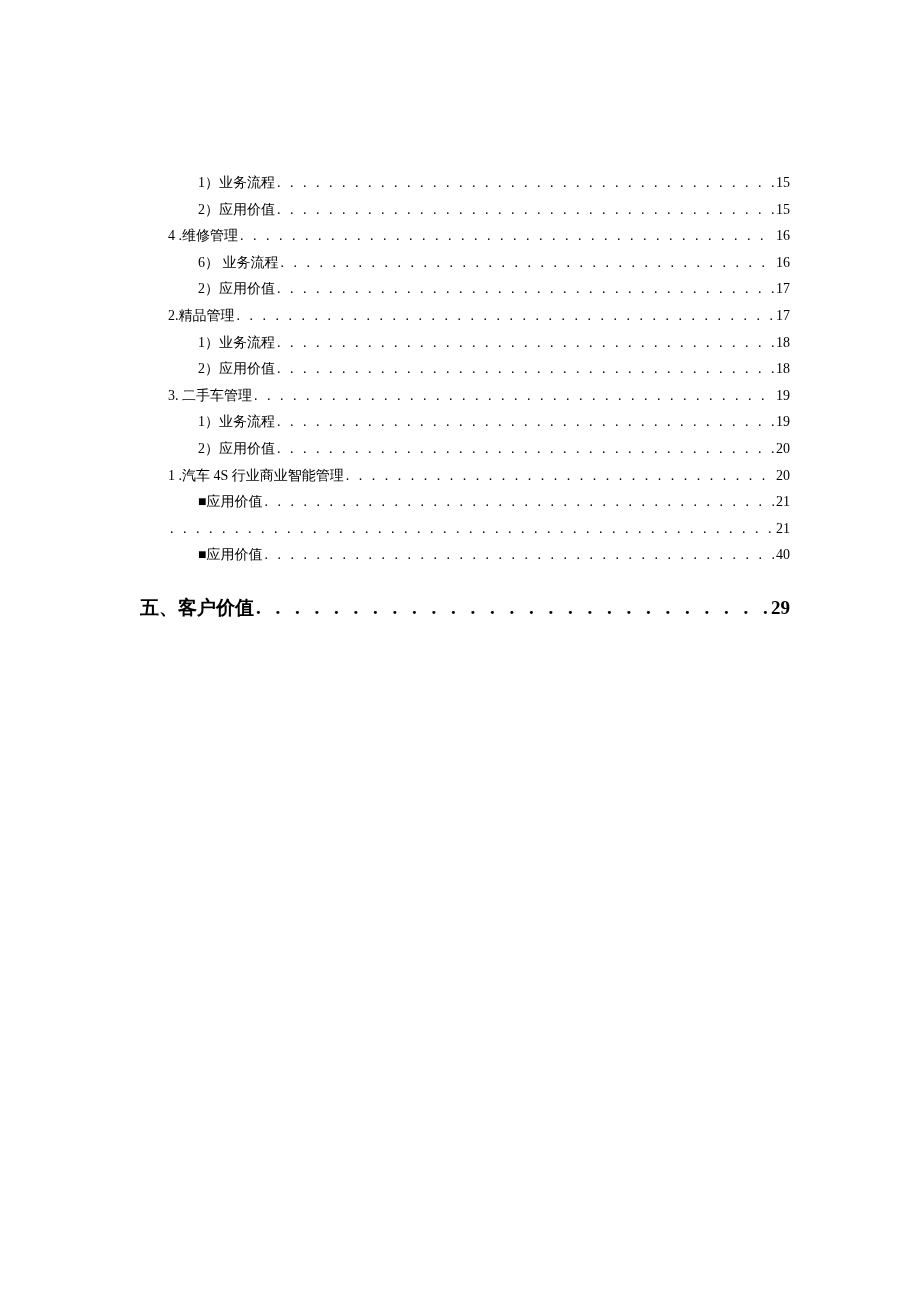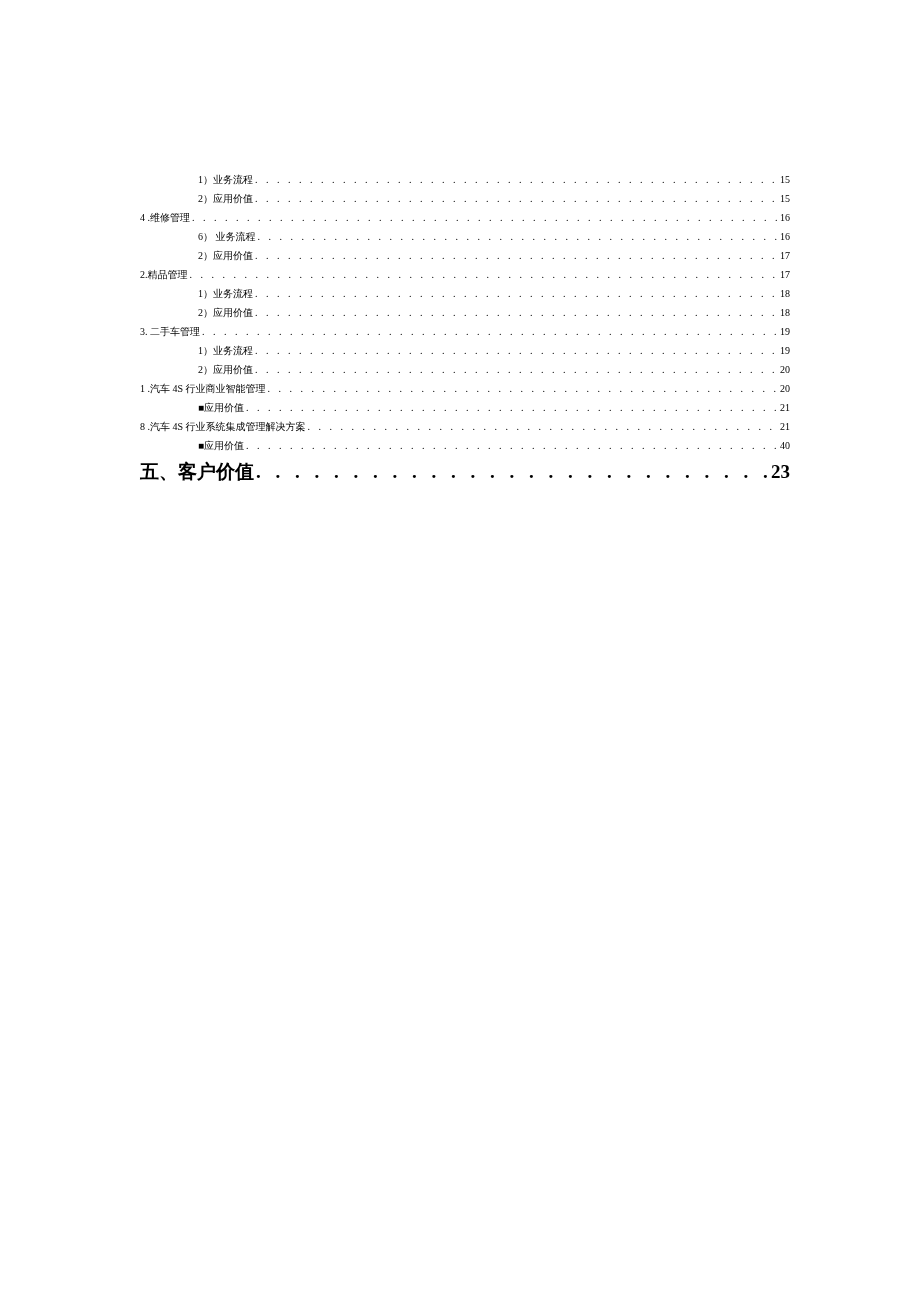--- a/index.html
+++ b/index.html
@@ -11,33 +11,35 @@
       width: 920px;
       height: 1301px;
       background: #ffffff;
       font-family: "SimSun", "宋体", serif;
       color: #000000;
       padding: 170px 130px 0 140px;
     }
     .toc-entry {
       display: flex;
       align-items: baseline;
-      font-size: 10px;
+      font-size: 14px;
       line-height: 1.9;
       white-space: nowrap;
     }
     .toc-entry.level-1 {
       padding-left: 0;
+      margin-left: 28px;
     }
     .toc-entry.level-2 {
       padding-left: 58px;
     }
     .toc-entry.heading {
       font-size: 19px;
       font-weight: bold;
+      margin-top: 22px;
       line-height: 1.8;
     }
     .toc-label {
       flex-shrink: 0;
     }
     .toc-dots {
       flex: 1;
       overflow: hidden;
       letter-spacing: 3px;
       margin: 0 2px;
@@ -113,27 +115,26 @@
       <span class="toc-label">1  .汽车 4S 行业商业智能管理</span>
       <span class="toc-dots">. . . . . . . . . . . . . . . . . . . . . . . . . . . . . . . . . . . . . . . . . . . . . . . . . . . . . . . . . . . . . . . . . . . . . . . . . . . . . . . . . . . . . . . . . . . . . . . . . . . . . . . . . . . . . . . . . . . . . . . . . . . . . . . . . . . . . . . . . . . . . . . . . . . . . . . . . . . . . . . . . . . . . . . . . . . . . . . . . . . . . . . . . . . . . . . . . . . . . . . . </span>
       <span class="toc-page">20</span>
     </div>
     <div class="toc-entry level-2">
       <span class="toc-label">■应用价值</span>
       <span class="toc-dots">. . . . . . . . . . . . . . . . . . . . . . . . . . . . . . . . . . . . . . . . . . . . . . . . . . . . . . . . . . . . . . . . . . . . . . . . . . . . . . . . . . . . . . . . . . . . . . . . . . . . . . . . . . . . . . . . . . . . . . . . . . . . . . . . . . . . . . . . . . . . . . . . . . . . . . . . . . . . . . . . . . . . . . . . . . . . . . . . . . . . . . . . . . . . . . . . . . . . . . . . </span>
       <span class="toc-page">21</span>
     </div>
     <div class="toc-entry level-1">
-      <span class="toc-label">8  .汽车 4S 行业系统集成管理解决方案</span>
       <span class="toc-dots">. . . . . . . . . . . . . . . . . . . . . . . . . . . . . . . . . . . . . . . . . . . . . . . . . . . . . . . . . . . . . . . . . . . . . . . . . . . . . . . . . . . . . . . . . . . . . . . . . . . . . . . . . . . . . . . . . . . . . . . . . . . . . . . . . . . . . . . . . . . . . . . . . . . . . . . . . . . . . . . . . . . . . . . . . . . . . . . . . . . . . . . . . . . . . . . . . . . . . . . . </span>
       <span class="toc-page">21</span>
     </div>
     <div class="toc-entry level-2">
       <span class="toc-label">■应用价值</span>
       <span class="toc-dots">. . . . . . . . . . . . . . . . . . . . . . . . . . . . . . . . . . . . . . . . . . . . . . . . . . . . . . . . . . . . . . . . . . . . . . . . . . . . . . . . . . . . . . . . . . . . . . . . . . . . . . . . . . . . . . . . . . . . . . . . . . . . . . . . . . . . . . . . . . . . . . . . . . . . . . . . . . . . . . . . . . . . . . . . . . . . . . . . . . . . . . . . . . . . . . . . . . . . . . . . </span>
       <span class="toc-page">40</span>
     </div>
     <div class="toc-entry level-0 heading">
       <span class="toc-label">五、客户价值 </span>
       <span class="toc-dots">. . . . . . . . . . . . . . . . . . . . . . . . . . . . . . . . . . . . . . . . . . . . . . . . . . . . . . . . . . . . . . . . . . . . . . . . . . . . . . . . . . . . . . . . . . . . . . . . . . . . . . . . . . . . . . . . . . . . . . . . . . . . . . . . . . . . . . . . . . . . . . . . . . . . . . . . . . . . . . . . . . . . . . . . . . . . . . . . . . . . . . . . . . . . . . . . . . . . . . . . </span>
-      <span class="toc-page"> 23</span>
+      <span class="toc-page"> 29</span>
     </div>
   </div>
 
 </body></html>

